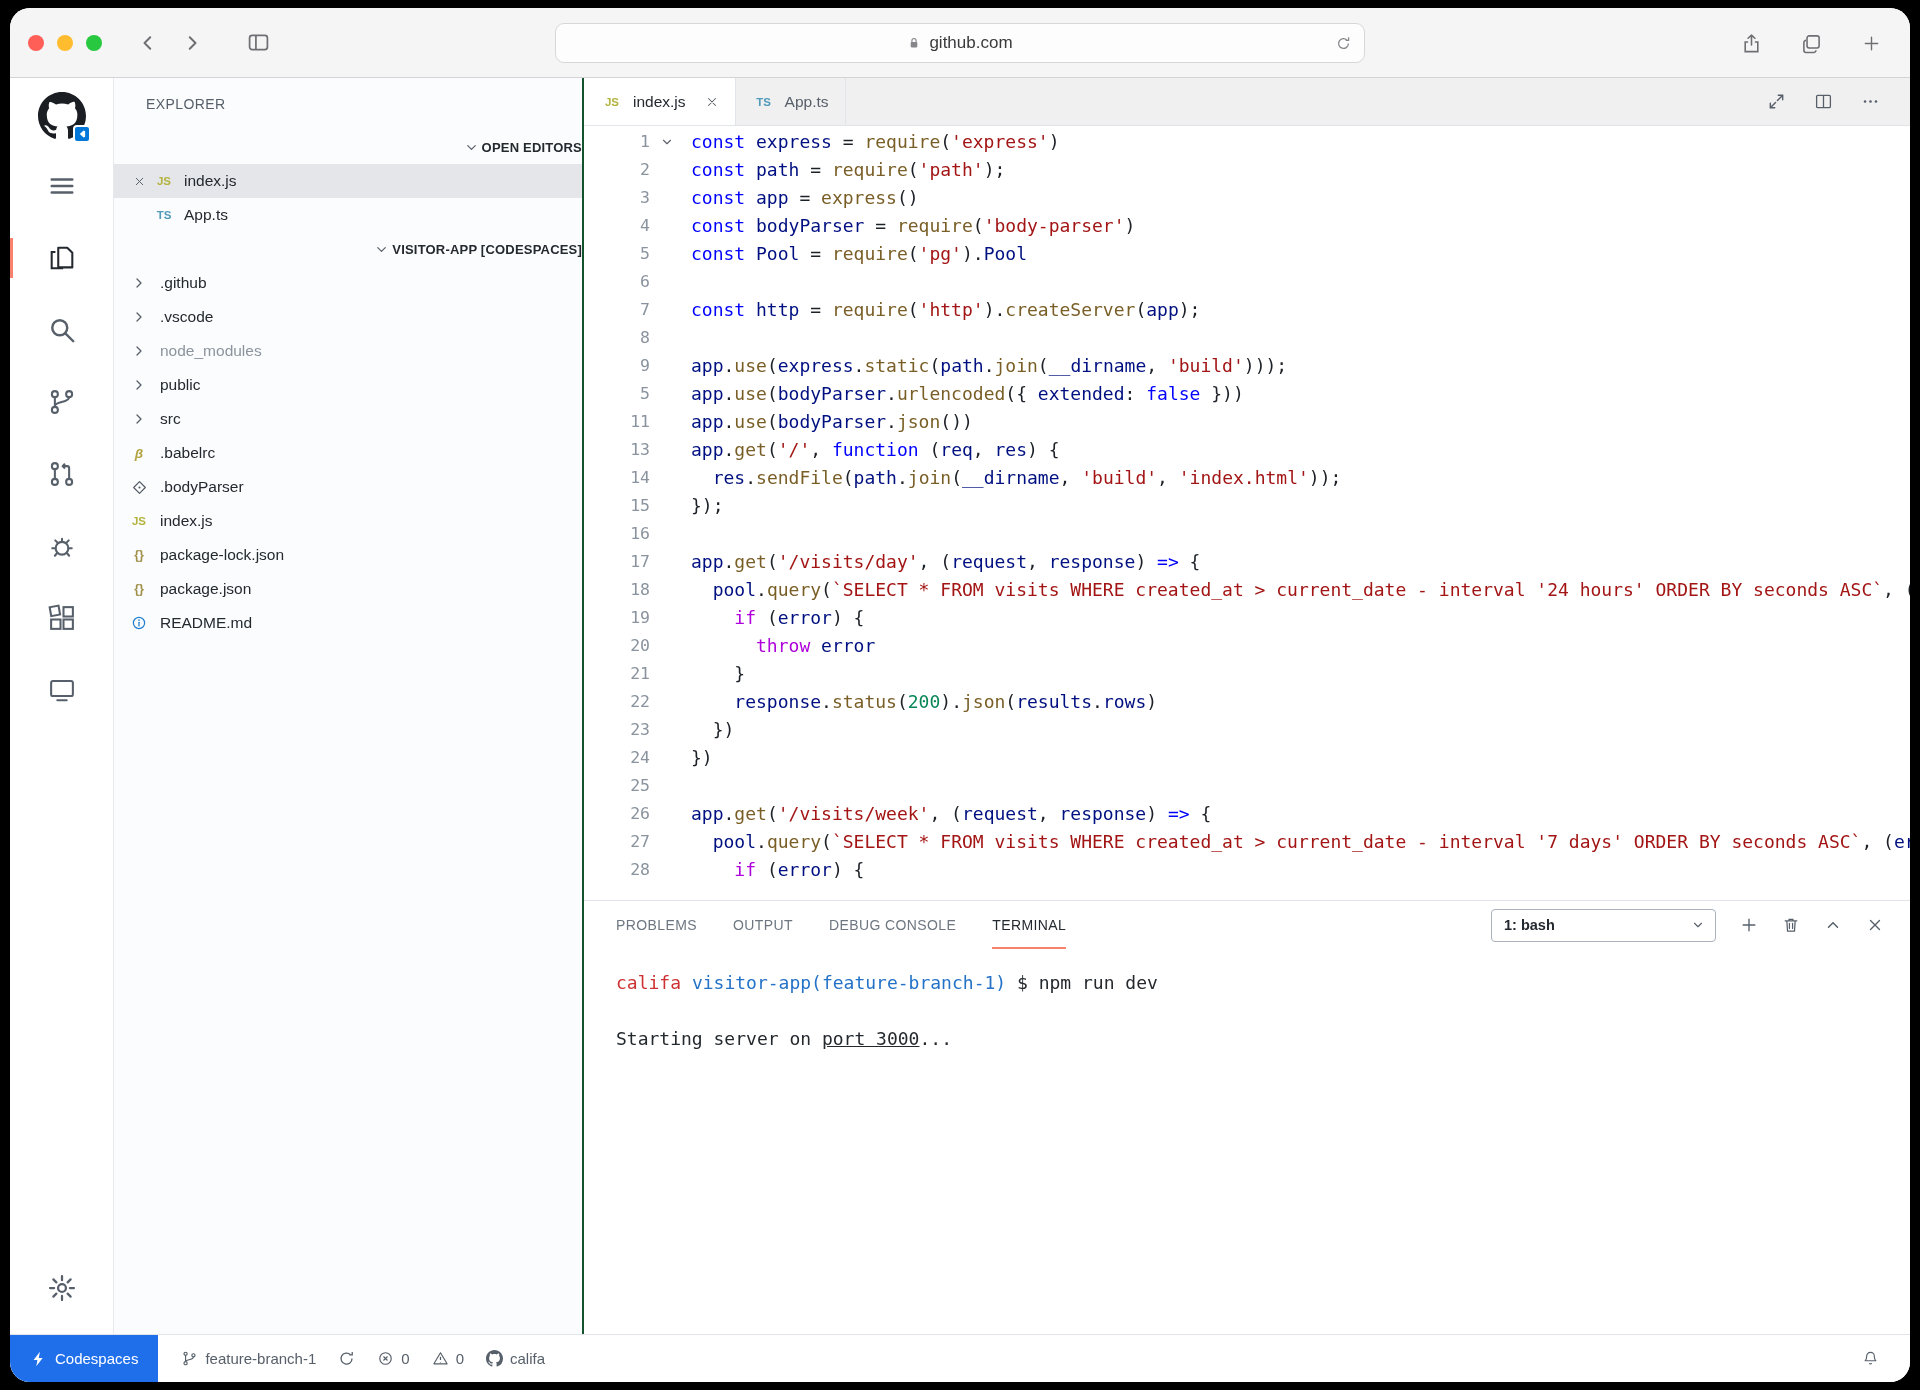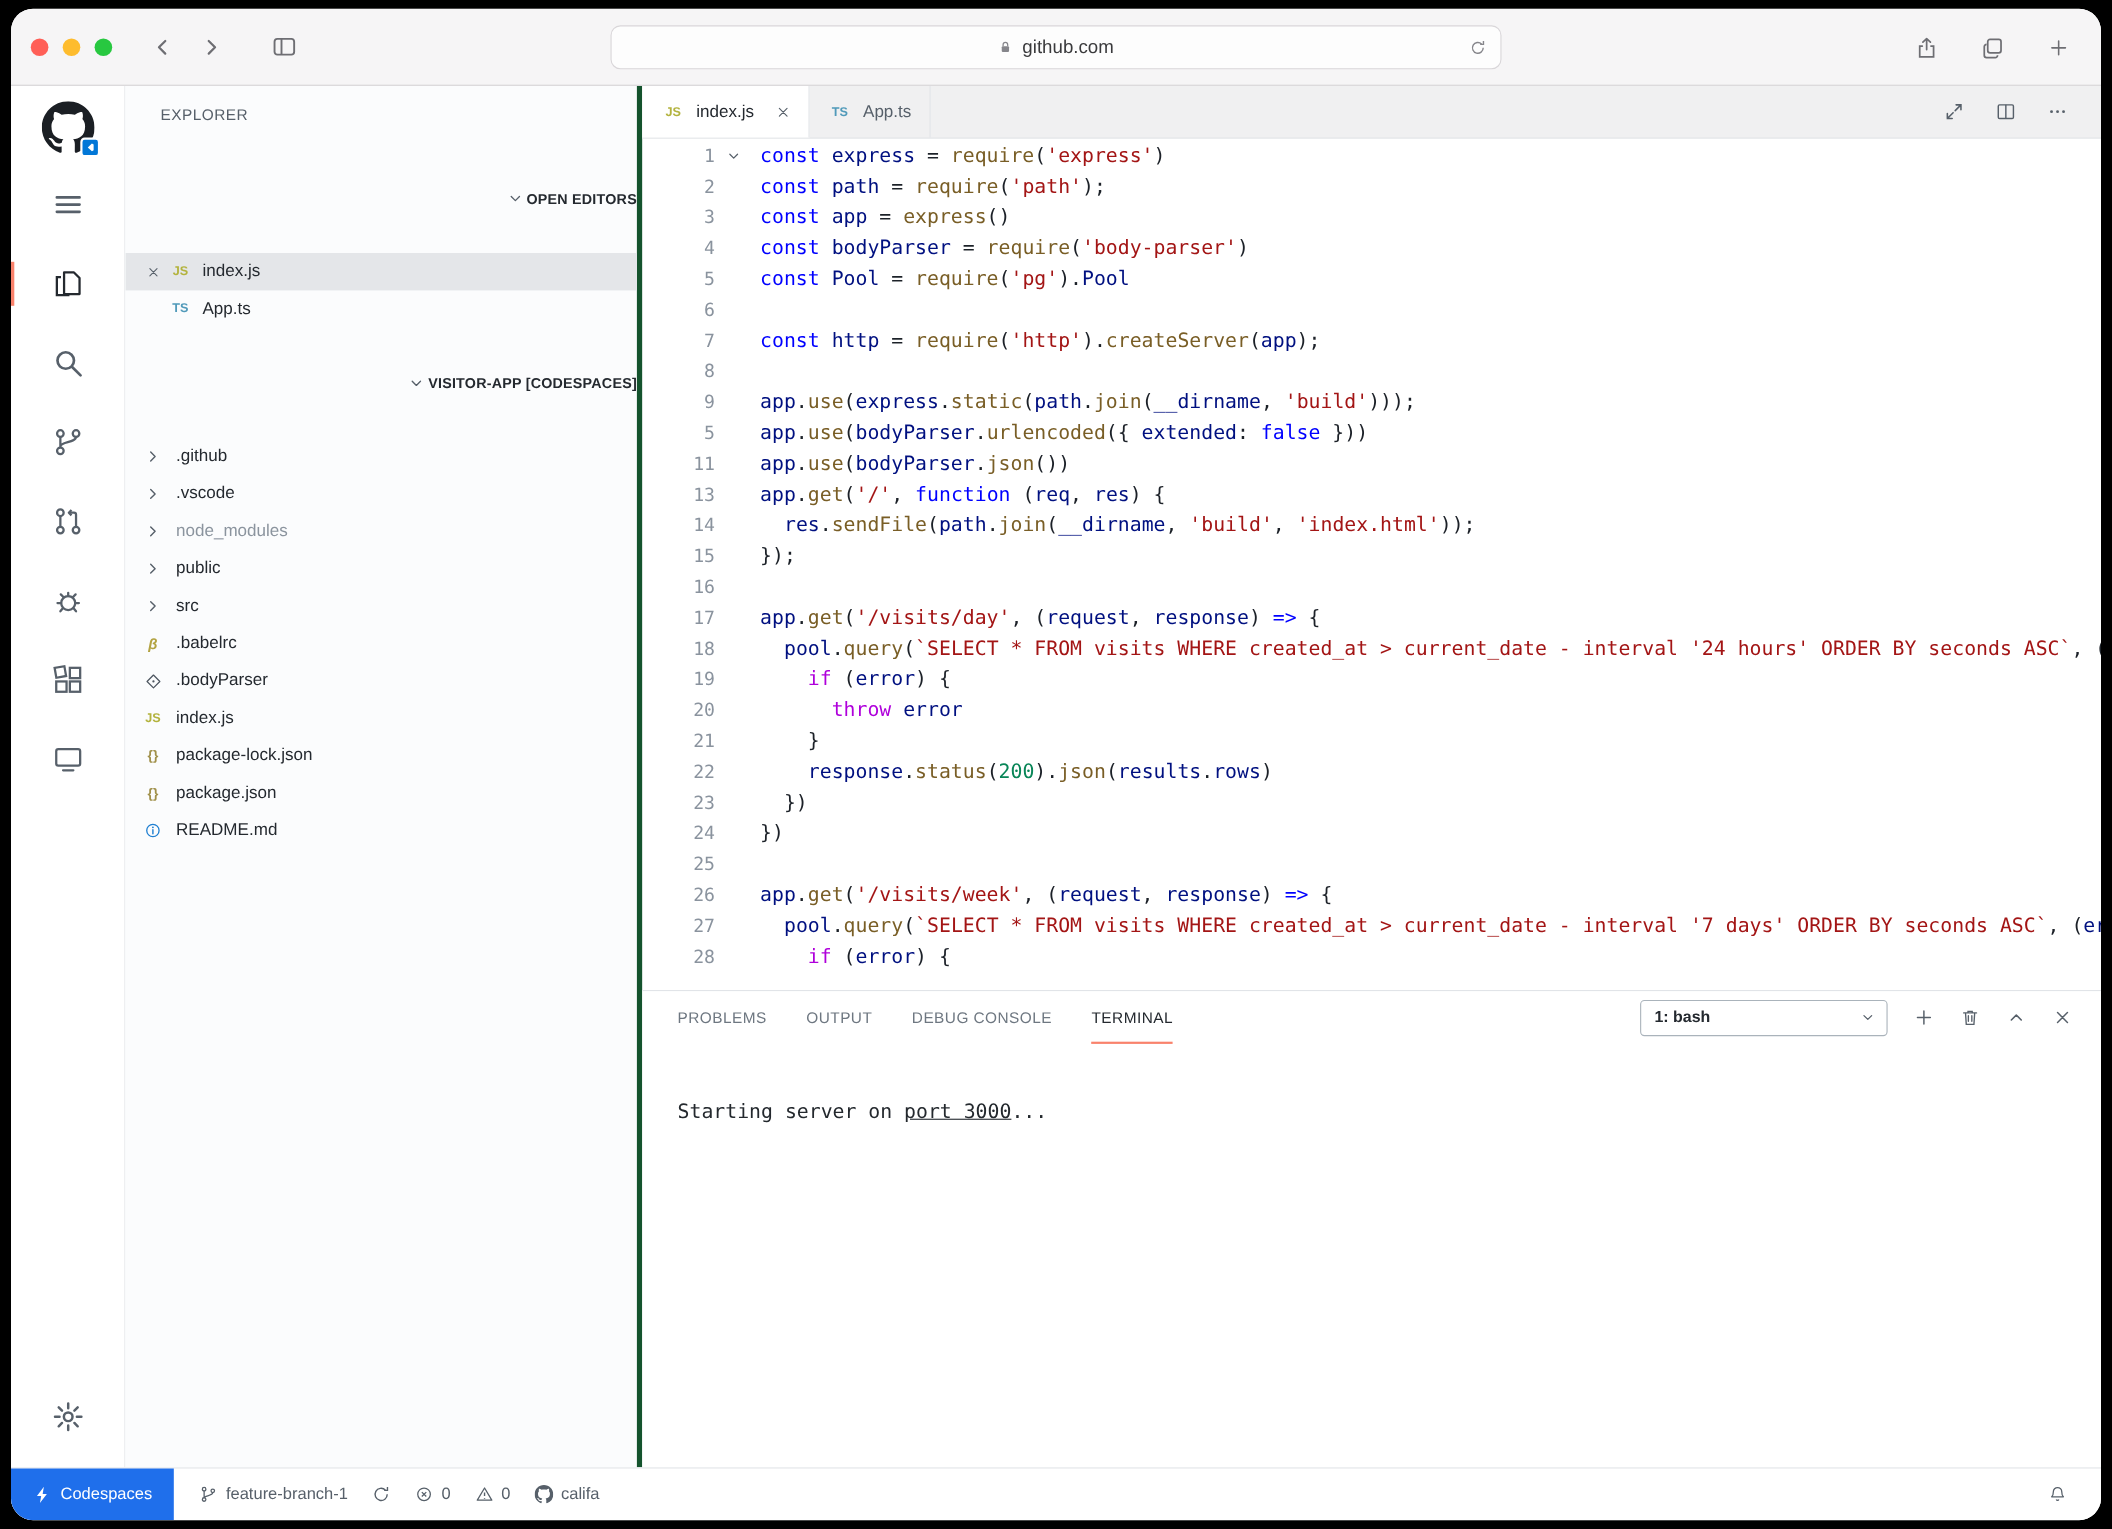--- a/index.html
+++ b/index.html
@@ -30,21 +30,21 @@
 
   .activitybar{width:104px;flex:none;background:#fff;border-right:1px solid #e7e9ec;display:flex;flex-direction:column;align-items:center;padding-bottom:10px;}
   .logo{position:relative;margin-top:14px;width:48px;height:48px;color:#1b1f24;cursor:pointer;}
   .logo-badge{position:absolute;right:-5px;bottom:-3px;width:18px;height:18px;background:#0277d7;border:2px solid #fff;border-radius:4px;color:#fff;display:flex;align-items:center;justify-content:center;}
   #activity-icons{margin-top:10px;width:100%;}
   .act-item{height:72px;width:100%;display:flex;align-items:center;justify-content:center;color:#57606a;position:relative;cursor:pointer;}
   .act-item.active{color:#24292f;}
   .act-item.active::before{content:"";position:absolute;left:0;top:16px;bottom:16px;width:3px;background:var(--accent-orange,#f9826c);}
   .act-bottom{margin-top:auto;width:100%;}
 
-  .sidebar{width:470px;flex:none;background:#fbfcfd;border-right:5px solid #14532d;display:flex;flex-direction:column;overflow:hidden;gap:33px;}
+  .sidebar{width:470px;flex:none;background:#fbfcfd;border-right:2px solid #14532d;display:flex;flex-direction:column;overflow:hidden;}
   .sidebar-title{height:52px;flex:none;display:flex;align-items:center;padding-left:32px;font-size:14px;letter-spacing:.4px;color:#57606a;}
   .sec-header{height:34px;flex:none;display:flex;align-items:center;padding-left:10px;gap:3px;font-size:13px;font-weight:700;color:#24292f;letter-spacing:.2px;cursor:pointer;justify-content:flex-end;}
   .sec-header .icon{display:flex;color:#57606a;}
   .row{height:34px;flex:none;display:flex;align-items:center;padding-left:12px;font-size:15.5px;color:#24292f;cursor:pointer;}
   .row.selected{background:#e4e6e9;}
   .slot{width:26px;flex:none;display:flex;align-items:center;justify-content:center;color:#57606a;}
   .row .label{margin-left:8px;white-space:nowrap;}
   .row .label.muted{color:#8b949e;}
   .fi{width:24px;flex:none;display:inline-flex;align-items:center;justify-content:center;font-weight:700;font-size:11.5px;font-family:"Liberation Sans",sans-serif;}
   .fi-js{color:#b3b33e;}
@@ -584,20 +584,21 @@
                 </svg>
               </span>
             <span class="pbtn icon">
                 <svg viewBox="0 0 16 16" width="18" height="18">
                   <path d="M4 4l8 8M12 4l-8 8" stroke="currentColor" stroke-width="1.2" stroke-linecap="round"></path>
                 </svg>
               </span>
           </div>
         </div>
         <div class="terminal" id="terminal">
+            <div class="tl"><span class="t-red">califa</span><span class="t-d"> </span><span class="t-blue">visitor-app(feature-branch-1)</span><span class="t-d"> $ npm run dev</span></div>
             <div class="tl">&nbsp;</div>
             <div class="tl"><span class="t-d">Starting server on </span><span class="t-link">port 3000</span><span class="t-d">...</span></div>
           </div>
       </div>
     </div>
   </div>
 
   <footer class="statusbar">
     <div id="status-left">
         <div class="sb-item remote">

